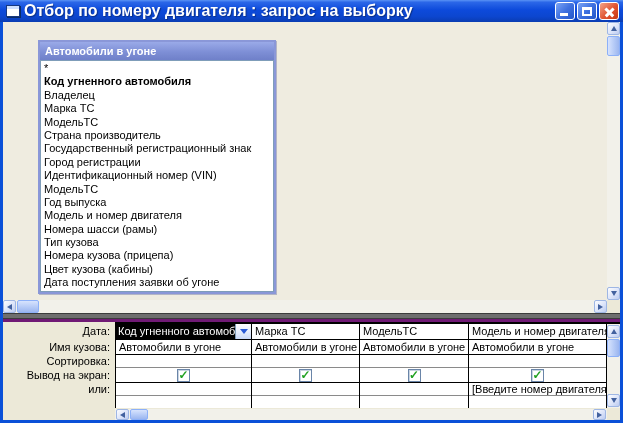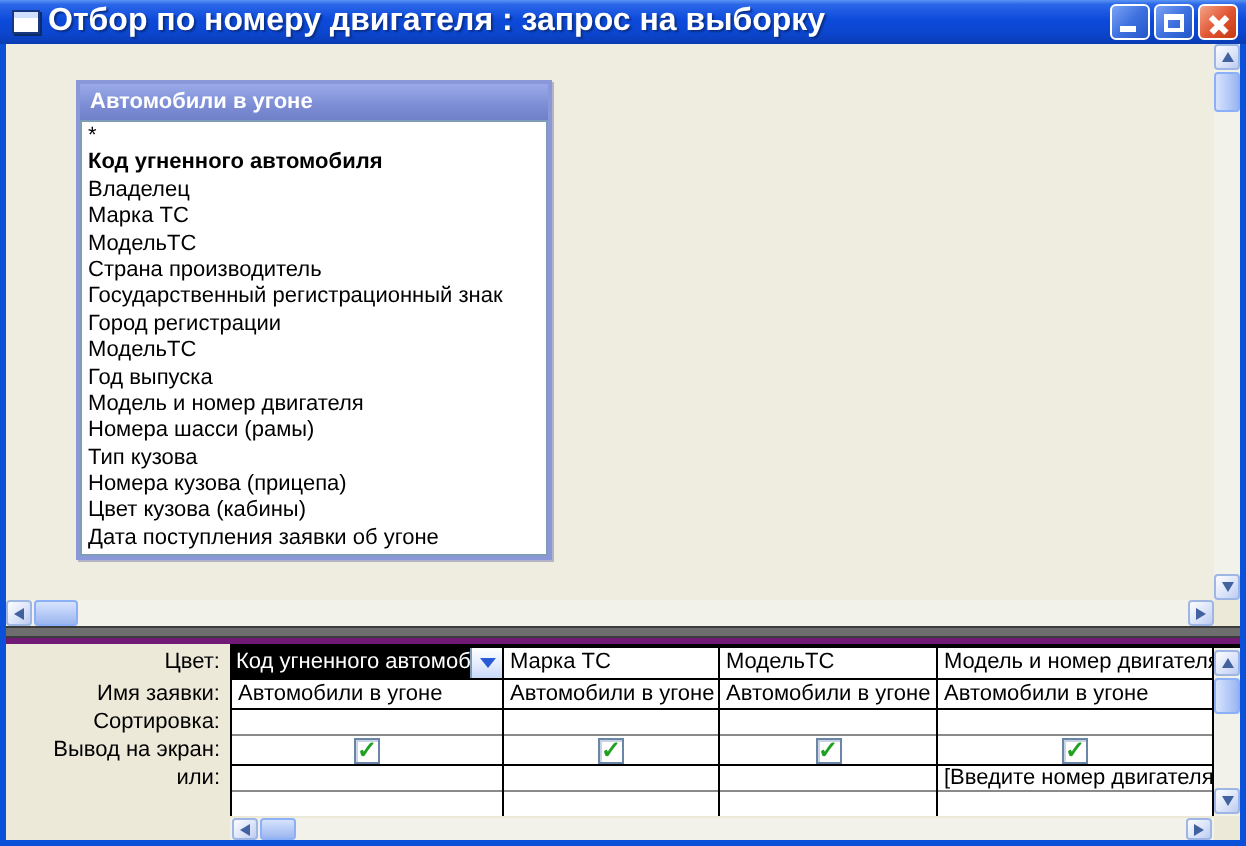--- a/index.html
+++ b/index.html
@@ -116,20 +116,21 @@
         <div class="fl-header">Автомобили в угоне</div>
         <div class="fl-list">
           <div class="fl-item">*</div>
           <div class="fl-item key">Код угненного автомобиля</div>
           <div class="fl-item">Владелец</div>
           <div class="fl-item">Марка ТС</div>
           <div class="fl-item">МодельТС</div>
           <div class="fl-item">Страна производитель</div>
           <div class="fl-item">Государственный регистрационный знак</div>
           <div class="fl-item">Город регистрации</div>
+          <div class="fl-item">Идентификационный номер (VIN)</div>
           <div class="fl-item">МодельТС</div>
           <div class="fl-item">Год выпуска</div>
           <div class="fl-item">Модель и номер двигателя</div>
           <div class="fl-item">Номера шасси (рамы)</div>
           <div class="fl-item">Тип кузова</div>
           <div class="fl-item">Номера кузова (прицепа)</div>
           <div class="fl-item">Цвет кузова (кабины)</div>
           <div class="fl-item">Дата поступления заявки об угоне</div>
         </div>
       </div>
@@ -155,22 +156,22 @@
         </span>
     </div>
     <div class="sb-corner" style="left:604px;top:278px;width:13px;height:13px;"></div>
 
     <div class="splitter"></div>
 
     <div class="grid-area">
       <div class="grid-flex">
 
         <div class="label-col">
-          <div class="glabel h16">Цвет:</div>
-          <div class="glabel h15">Имя заявки:</div>
+          <div class="glabel h16">Дата:</div>
+          <div class="glabel h15">Имя кузова:</div>
           <div class="glabel h13">Сортировка:</div>
           <div class="glabel h15">Вывод на экран:</div>
           <div class="glabel h12">или:</div>
         </div>
 
         <div class="gcol c1">
           <div class="gc r1" style="padding-left:0;">
             <span class="field-combo">
               <span class="field-sel">Код угненного автомобиля</span>
               <span class="combo-btn">

